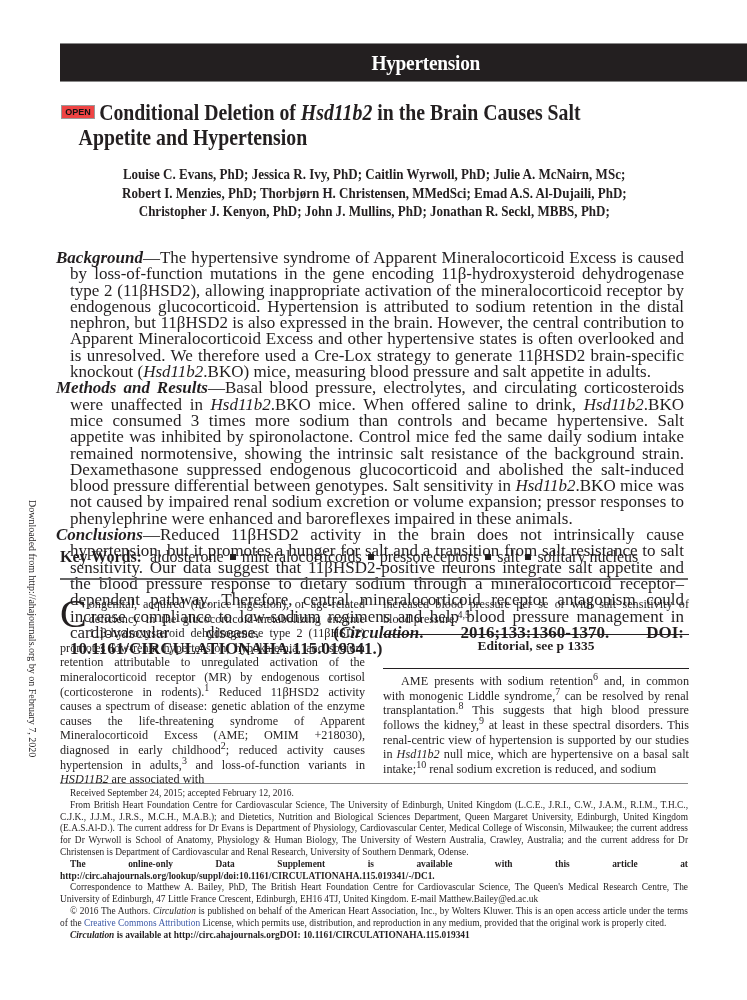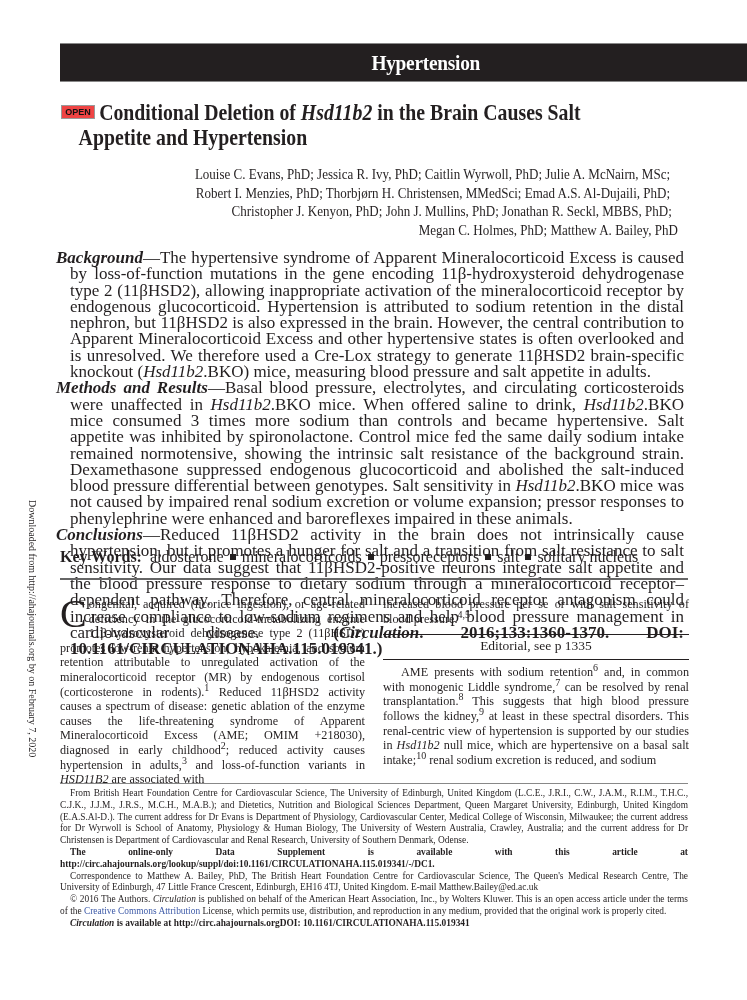--- a/index.html
+++ b/index.html
@@ -25,22 +25,22 @@
     }
 
     .title {
       position: absolute; left: 60px; top: 100px; width: 628px; text-align: left;
       font-weight: bold; font-size: 23px; line-height: 25px; color: #231f20;
     }
     .title .inner { display: inline-block; transform: scaleX(0.86); transform-origin: center; white-space: nowrap; }
     .title i { font-style: italic; }
 
     .authors {
-      position: absolute; left: 60px; top: 166px; width: 628px; text-align: right;
-      font-size: 14px; line-height: 18.5px;
+      position: absolute; left: 60px; top: 166px; width: 628px; text-align: center;
+      font-size: 14px; line-height: 18.5px; font-weight: bold;
     }
     .authors .line { display: block; white-space: nowrap; }
     .authors .line span { display: inline-block; transform: scaleX(0.93); transform-origin: center; }
 
     .abstract {
       position: absolute; left: 56px; top: 250px; width: 628px;
       font-size: 17px; line-height: 16.3px; text-align: justify;
     }
     .abs-para { padding-left: 14px; text-indent: -14px; margin: 0; }
     .abs-para .label { font-weight: bold; font-style: italic; }
@@ -74,22 +74,22 @@
     }
     .col-right {
       position: absolute; left: 383px; top: 597px; width: 306px;
       font-size: 12.2px; line-height: 14.6px; text-align: justify;
     }
     .col-right p { margin: 0; }
     .col-right p.indent { text-indent: 18px; }
     sup { font-size: 10px; line-height: 0; vertical-align: super; }
     .ed-box {
       margin-top: 8px; border-top: 1.5px solid #231f20; border-bottom: 1.5px solid #231f20;
-      text-align: center; font-weight: normal; font-size: 13.5px; line-height: 15px;
-      padding: 3px 0 6px 0; margin-bottom: 5px;
+      text-align: center; font-weight: bold; font-size: 13.5px; line-height: 15px;
+      padding: 3px 0 15px 0; margin-bottom: 5px;
     }
 
     .rule-foot { position: absolute; left: 60px; top: 783px; width: 628px; height: 1px; background: #888; }
 
     .footnotes {
       position: absolute; left: 60px; top: 788px; width: 628px;
       font-size: 9.4px; line-height: 11.8px; text-align: justify; color: #231f20;
     }
     .footnotes p { margin: 0; text-indent: 10px; }
     .footnotes .bold { font-weight: bold; }
@@ -114,21 +114,20 @@
 
 <div class="title">
   <span class="inner"><span>Conditional Deletion of </span><i>Hsd11b2</i><span> in the Brain Causes Salt</span></span><br>
   <span class="inner">Appetite and Hypertension</span>
 </div>
 
 <div class="authors">
   <div class="line"><span>Louise C. Evans, PhD; Jessica R. Ivy, PhD; Caitlin Wyrwoll, PhD; Julie A. McNairn, MSc;</span></div>
   <div class="line"><span>Robert I. Menzies, PhD; Thorbjørn H. Christensen, MMedSci; Emad A.S. Al-Dujaili, PhD;</span></div>
   <div class="line"><span>Christopher J. Kenyon, PhD; John J. Mullins, PhD; Jonathan R. Seckl, MBBS, PhD;</span></div>
-  <div class="line"><span>Megan C. Holmes, PhD; Matthew A. Bailey, PhD</span></div>
 </div>
 
 <div class="abstract">
   <p class="abs-para"><span class="label">Background</span><span>—The hypertensive syndrome of Apparent Mineralocorticoid Excess is caused by loss-of-function mutations in the gene encoding 11β-hydroxysteroid dehydrogenase type 2 (11βHSD2), allowing inappropriate activation of the mineralocorticoid receptor by endogenous glucocorticoid. Hypertension is attributed to sodium retention in the distal nephron, but 11βHSD2 is also expressed in the brain. However, the central contribution to Apparent Mineralocorticoid Excess and other hypertensive states is often overlooked and is unresolved. We therefore used a Cre-Lox strategy to generate 11βHSD2 brain-specific knockout (</span><i>Hsd11b2</i><span>.BKO) mice, measuring blood pressure and salt appetite in adults.</span></p>
   <p class="abs-para"><span class="label">Methods and Results</span><span>—Basal blood pressure, electrolytes, and circulating corticosteroids were unaffected in </span><i>Hsd11b2</i><span>.BKO mice. When offered saline to drink, </span><i>Hsd11b2</i><span>.BKO mice consumed 3 times more sodium than controls and became hypertensive. Salt appetite was inhibited by spironolactone. Control mice fed the same daily sodium intake remained normotensive, showing the intrinsic salt resistance of the background strain. Dexamethasone suppressed endogenous glucocorticoid and abolished the salt-induced blood pressure differential between genotypes. Salt sensitivity in </span><i>Hsd11b2</i><span>.BKO mice was not caused by impaired renal sodium excretion or volume expansion; pressor responses to phenylephrine were enhanced and baroreflexes impaired in these animals.</span></p>
   <p class="abs-para"><span class="label">Conclusions</span><span>—Reduced 11βHSD2 activity in the brain does not intrinsically cause hypertension, but it promotes a hunger for salt and a transition from salt resistance to salt sensitivity. Our data suggest that 11βHSD2-positive neurons integrate salt appetite and the blood pressure response to dietary sodium through a mineralocorticoid receptor–dependent pathway. Therefore, central mineralocorticoid receptor antagonism could increase compliance to low-sodium regimens and help blood pressure management in cardiovascular disease.</span>&nbsp; <span class="citation"><span>(</span><i>Circulation</i><span>. 2016;133:1360-1370. DOI: 10.1161/CIRCULATIONAHA.115.019341.</span><span>)</span></span></p>
 </div>
 
 <div class="keywords">
   <span class="kw-label">Key Words:</span>&nbsp;
@@ -149,20 +148,21 @@
   <p><span>increased blood pressure per se or with salt sensitivity of blood pressure.</span><sup>4,5</sup></p>
   <div class="ed-box">
     <div>Editorial, see p 1335</div>
   </div>
   <p class="indent"><span>AME presents with sodium retention</span><sup>6</sup><span> and, in common with monogenic Liddle syndrome,</span><sup>7</sup><span> can be resolved by renal transplantation.</span><sup>8</sup><span> This suggests that high blood pressure follows the kidney,</span><sup>9</sup><span> at least in these spectral disorders. This renal-centric view of hypertension is supported by our studies in </span><i>Hsd11b2</i><span> null mice, which are hypertensive on a basal salt intake;</span><sup>10</sup><span> renal sodium excretion is reduced, and sodium</span></p>
 </div>
 
 <div class="rule-foot"></div>
 
 <div class="footnotes">
+  <p>Received September 24, 2015; accepted February 12, 2016.</p>
   <p>From British Heart Foundation Centre for Cardiovascular Science, The University of Edinburgh, United Kingdom (L.C.E., J.R.I., C.W., J.A.M., R.I.M., T.H.C., C.J.K., J.J.M., J.R.S., M.C.H., M.A.B.); and Dietetics, Nutrition and Biological Sciences Department, Queen Margaret University, Edinburgh, United Kingdom (E.A.S.Al-D.). The current address for Dr Evans is Department of Physiology, Cardiovascular Center, Medical College of Wisconsin, Milwaukee; the current address for Dr Wyrwoll is School of Anatomy, Physiology &amp; Human Biology, The University of Western Australia, Crawley, Australia; and the current address for Dr Christensen is Department of Cardiovascular and Renal Research, University of Southern Denmark, Odense.</p>
   <p class="bold">The online-only Data Supplement is available with this article at http://circ.ahajournals.org/lookup/suppl/doi:10.1161/CIRCULATIONAHA.115.019341/-/DC1.</p>
   <p>Correspondence to Matthew A. Bailey, PhD, The British Heart Foundation Centre for Cardiovascular Science, The Queen's Medical Research Centre, The University of Edinburgh, 47 Little France Crescent, Edinburgh, EH16 4TJ, United Kingdom. E-mail Matthew.Bailey@ed.ac.uk</p>
   <p><span>© 2016 The Authors. </span><i>Circulation</i><span> is published on behalf of the American Heart Association, Inc., by Wolters Kluwer. This is an open access article under the terms of the </span><a>Creative Commons Attribution</a><span> License, which permits use, distribution, and reproduction in any medium, provided that the original work is properly cited.</span></p>
   <div class="foot-bottom">
     <span><i>Circulation</i><span> is available at http://circ.ahajournals.org</span></span>
     <span>DOI: 10.1161/CIRCULATIONAHA.115.019341</span>
   </div>
 </div>
 

